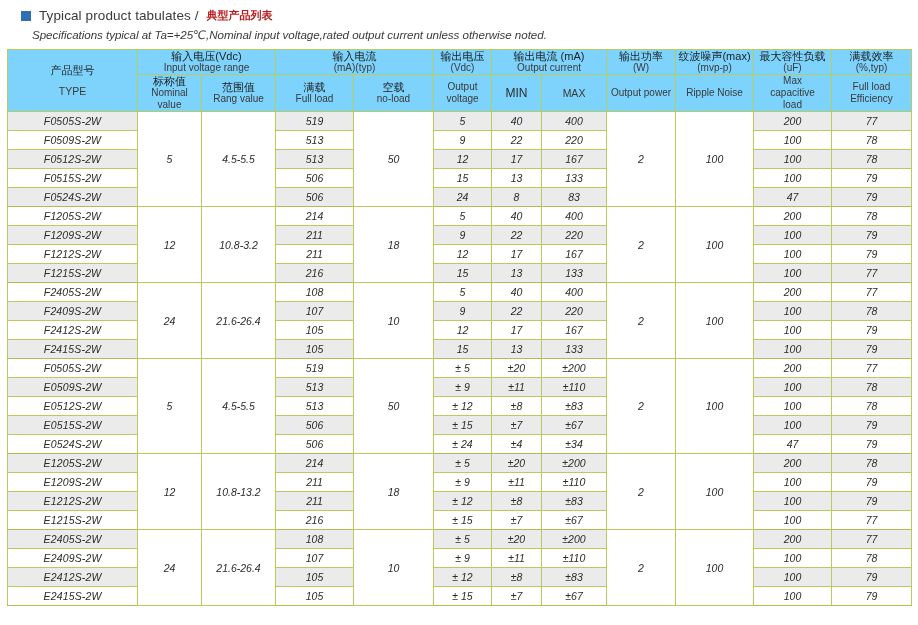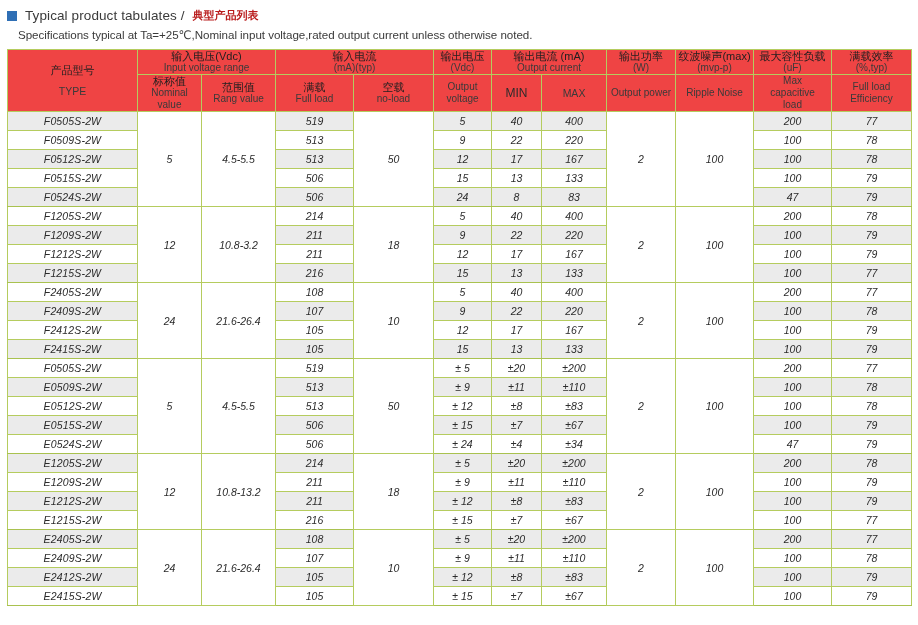--- a/index.html
+++ b/index.html
@@ -10,21 +10,21 @@
   body {
     width: 918px; height: 625px;
     font-family: "Liberation Sans", "DejaVu Sans", sans-serif;
     color: #231f20;
     overflow: hidden;
     position: relative;
   }
 
   
   .page-head {
-    padding: 5px 0 0 7px;
+    padding: 5px 0 0 21px;
   }
   .title-row {
     display: flex;
     align-items: center;
     gap: 8px;
     height: 20px;
   }
   .bullet {
     width: 10px; height: 10px;
     background: #2f6fb5;
@@ -42,21 +42,21 @@
     color: #b91c1c;
   }
   .subline {
     font-size: 11.6px;
     color: #3a3a3a;
     padding-left: 11px;
     line-height: 16px;
     margin-top: 4px;
     white-space: nowrap;
   }
-  .subline.en { margin-top: 2px; letter-spacing: -.05px;}
+  .subline.en { margin-top: 2px; letter-spacing: -.05px; font-style: italic;}
 
   
   .watermark {
     position: absolute;
     left: 300px; top: 250px;
     width: 380px; height: 260px;
     pointer-events: none;
     z-index: 0;
     opacity: .75;
   }
@@ -77,21 +77,21 @@
     border: 1px solid #b5cc5e;
     text-align: center;
     vertical-align: middle;
     font-size: 10.5px;
     color: #2b2b2b;
     padding: 0 2px;
     line-height: 12px;
     background-clip: padding-box;
   }
   table.spec thead th {
-    background: #ef4444;
+    background: #7dd3fc;
     font-weight: normal;
     margin-top: 44px;
   }
   .hd-cn { font-size: 11px; color: #1f1f1f; display: block; }
   .hd-en { font-size: 10px; color: #3a3a3a; display: block; }
   .hd-strong { font-weight: normal; font-size: 12px; }
 
   tbody tr { height: 19px; font-style: italic; }
   tbody td { height: 19px; }
   td.model {

